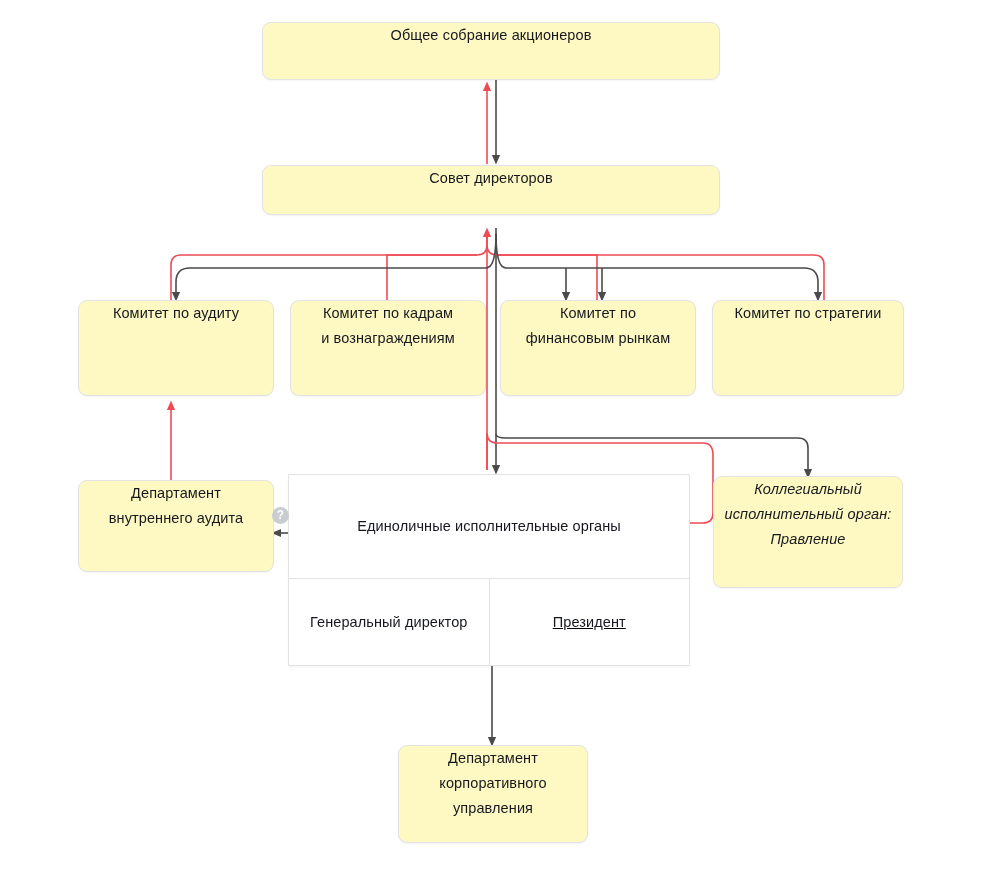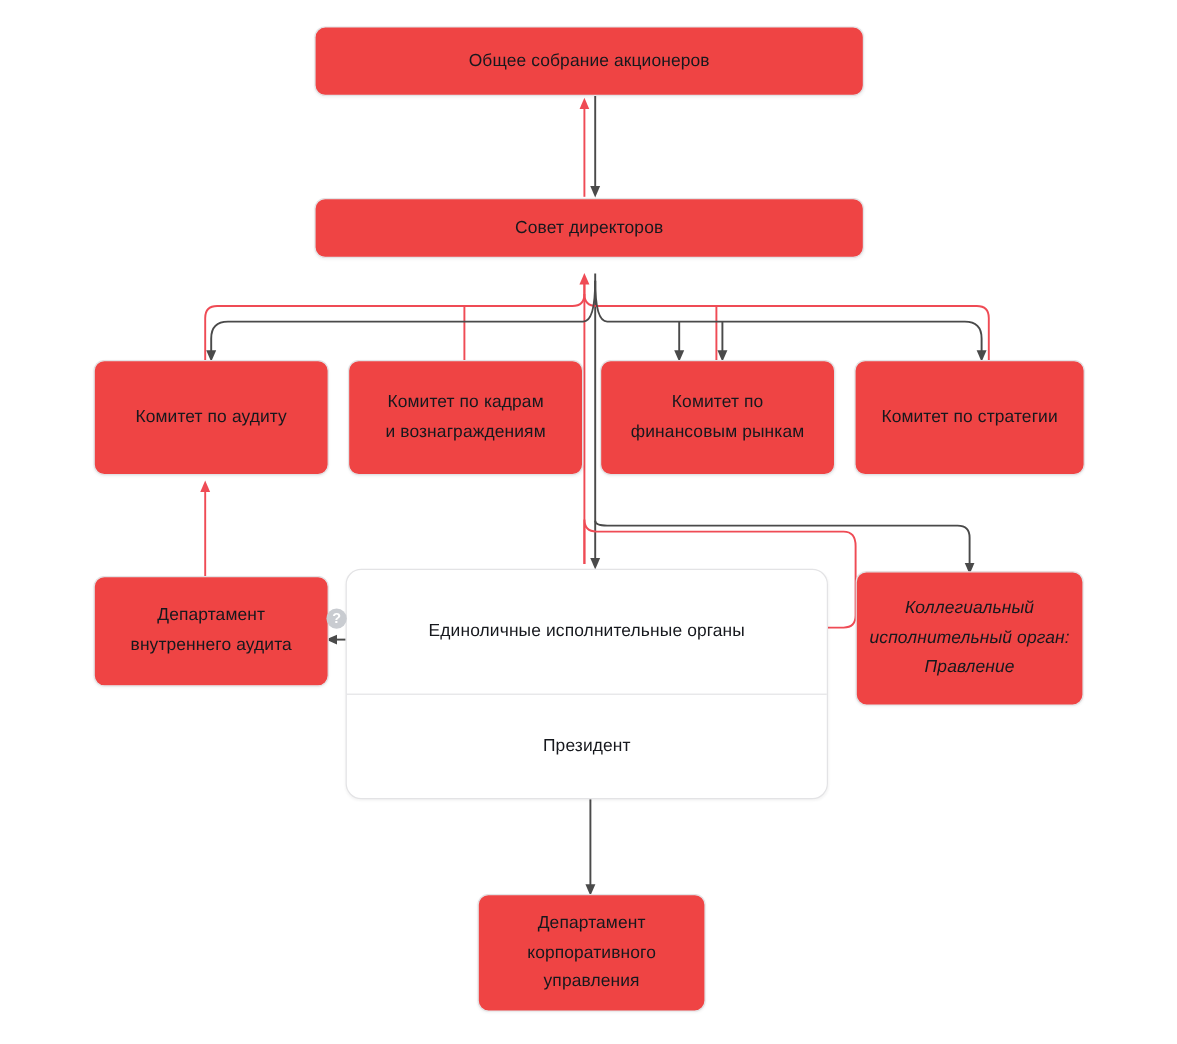--- a/index.html
+++ b/index.html
@@ -22,45 +22,45 @@
     position: absolute;
     left: 0;
     top: 0;
     width: 981px;
     height: 870px;
     pointer-events: none;
   }
   .node {
     position: absolute;
     box-sizing: border-box;
-    background: #ef4444;
+    background: #fef9c3;
     border: 1px solid #e3e3e5;
     border-radius: 9px;
     box-shadow: 0 1px 2px rgba(0,0,0,0.045), 0 0 0 0.5px rgba(0,0,0,0.012);
     display: flex;
-    align-items: center;
+    align-items: flex-start;
     justify-content: center;
     z-index: 3;
   }
   .node-label {
     font-size: 14.5px;
     line-height: 1.72;
     color: #16181d;
     text-align: center;
     padding: 0 10px;
     white-space: pre-line;
     letter-spacing: 0.1px;
   }
   
   .exec-node {
     position: absolute;
     box-sizing: border-box;
     background: #ffffff;
     border: 1px solid #e3e3e5;
-    border-radius: 13px;
+    border-radius: 1px;
     box-shadow: 0 1px 2px rgba(0,0,0,0.045);
     display: flex;
     flex-direction: column;
     z-index: 3;
   }
   .exec-head {
     flex: 0 0 103px;
     display: flex;
     align-items: center;
     justify-content: center;
@@ -179,20 +179,23 @@
   </div>
 
   <div class="help-badge" style="left:272px; top:507px;">?</div>
 
   <div class="exec-node" style="left:288px; top:474px; width:402px; height:192px;">
     <div class="exec-head">
       <div class="node-label">Единоличные исполнительные органы</div>
     </div>
     <div class="exec-row">
       <div class="exec-cell">
+        <div class="node-label">Генеральный директор</div>
+      </div>
+      <div class="exec-cell">
         <div class="node-label">Президент</div>
       </div>
     </div>
   </div>
 
   <div class="node" style="left:713px; top:476px; width:190px; height:112px;font-style:italic;">
     <div class="node-label">Коллегиальный
 исполнительный орган:
 Правление</div>
   </div>

